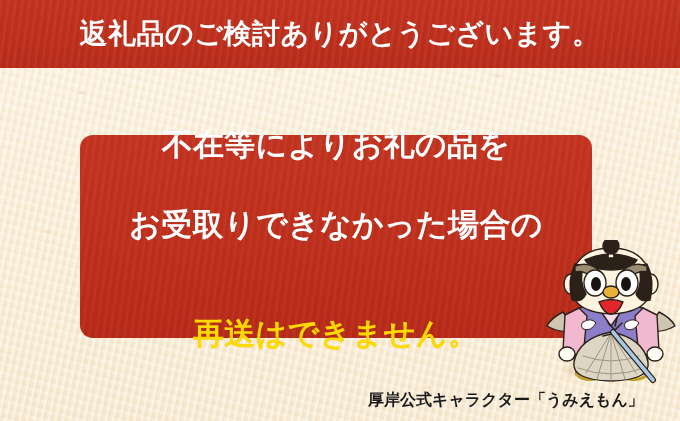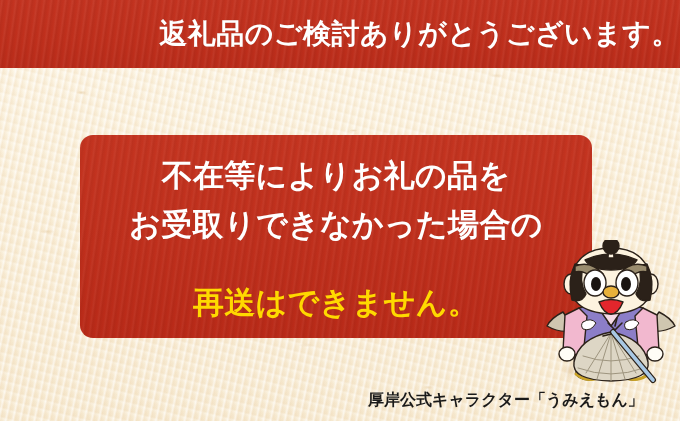--- a/index.html
+++ b/index.html
@@ -52,21 +52,21 @@
     left: 0;
     top: 0;
     width: 680px;
     height: 68px;
     background: #c0301e;
     background-image:
       repeating-linear-gradient(98deg, rgba(255,255,255,.0) 0px, rgba(255,255,255,.05) 2px, rgba(0,0,0,.045) 4px, rgba(255,255,255,.0) 7px),
       linear-gradient(180deg, #c33320 0%, #bf2f1c 60%, #ba2c1a 100%);
     display: flex;
     align-items: center;
-    justify-content: flex-end;
+    justify-content: center;
     box-sizing: border-box;
   }
   .header-title {
     color: #ffffff;
     font-size: 28px;
     font-weight: 700;
     letter-spacing: .5px;
     line-height: 1;
     white-space: nowrap;
     text-shadow: 0 0 1px rgba(0,0,0,.12);
@@ -83,20 +83,21 @@
     background-image:
       repeating-linear-gradient(98deg, rgba(255,255,255,.0) 0px, rgba(255,255,255,.045) 2px, rgba(0,0,0,.04) 4px, rgba(255,255,255,.0) 7px),
       linear-gradient(180deg, #c43420 0%, #bf2f1c 55%, #b92a18 100%);
     box-sizing: border-box;
     display: flex;
     flex-direction: column;
     align-items: center;
     justify-content: center;
     padding-top: 4px;
     z-index: 3;
+    gap: 31px;
   }
   .notice-line {
     color: #ffffff;
     font-size: 31px;
     font-weight: 700;
     line-height: 1;
     white-space: nowrap;
     letter-spacing: .3px;
     margin: 0;
     padding: 9px 0;

